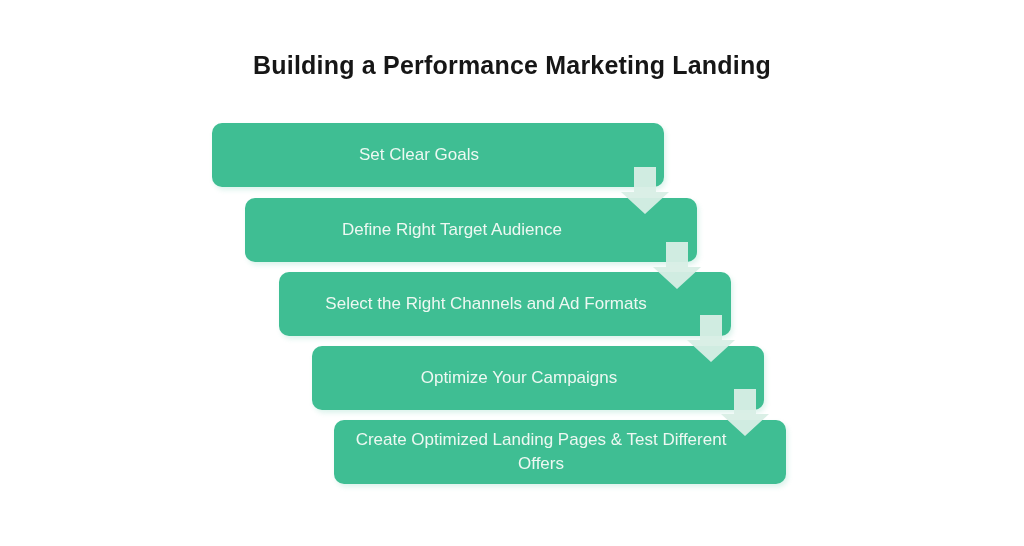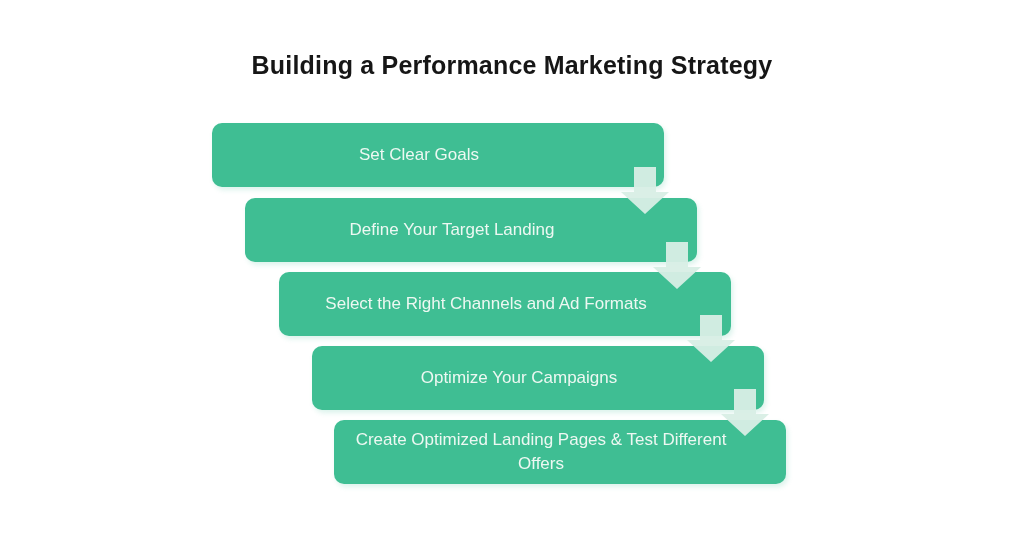--- a/index.html
+++ b/index.html
@@ -62,28 +62,28 @@
   .a1 { left: 621px; top: 167px; }
   .a2 { left: 653px; top: 242px; }
   .a3 { left: 687px; top: 315px; }
   .a4 { left: 721px; top: 389px; }
 </style>
 </head>
 <body>
 
 <div class="canvas">
 
-  <h1 class="title">Building a Performance Marketing Strategy</h1>
+  <h1 class="title">Building a Performance Marketing Landing</h1>
 
   <div class="step s1">
     <span class="step-label">Set Clear Goals</span>
   </div>
 
   <div class="step s2">
-    <span class="step-label">Define Your Target Landing</span>
+    <span class="step-label">Define Right Target Audience</span>
   </div>
 
   <div class="step s4">
     <span class="step-label">Optimize Your Campaigns</span>
   </div>
 
   <div class="step s3">
     <span class="step-label">Select the Right Channels and Ad Formats</span>
   </div>
 

